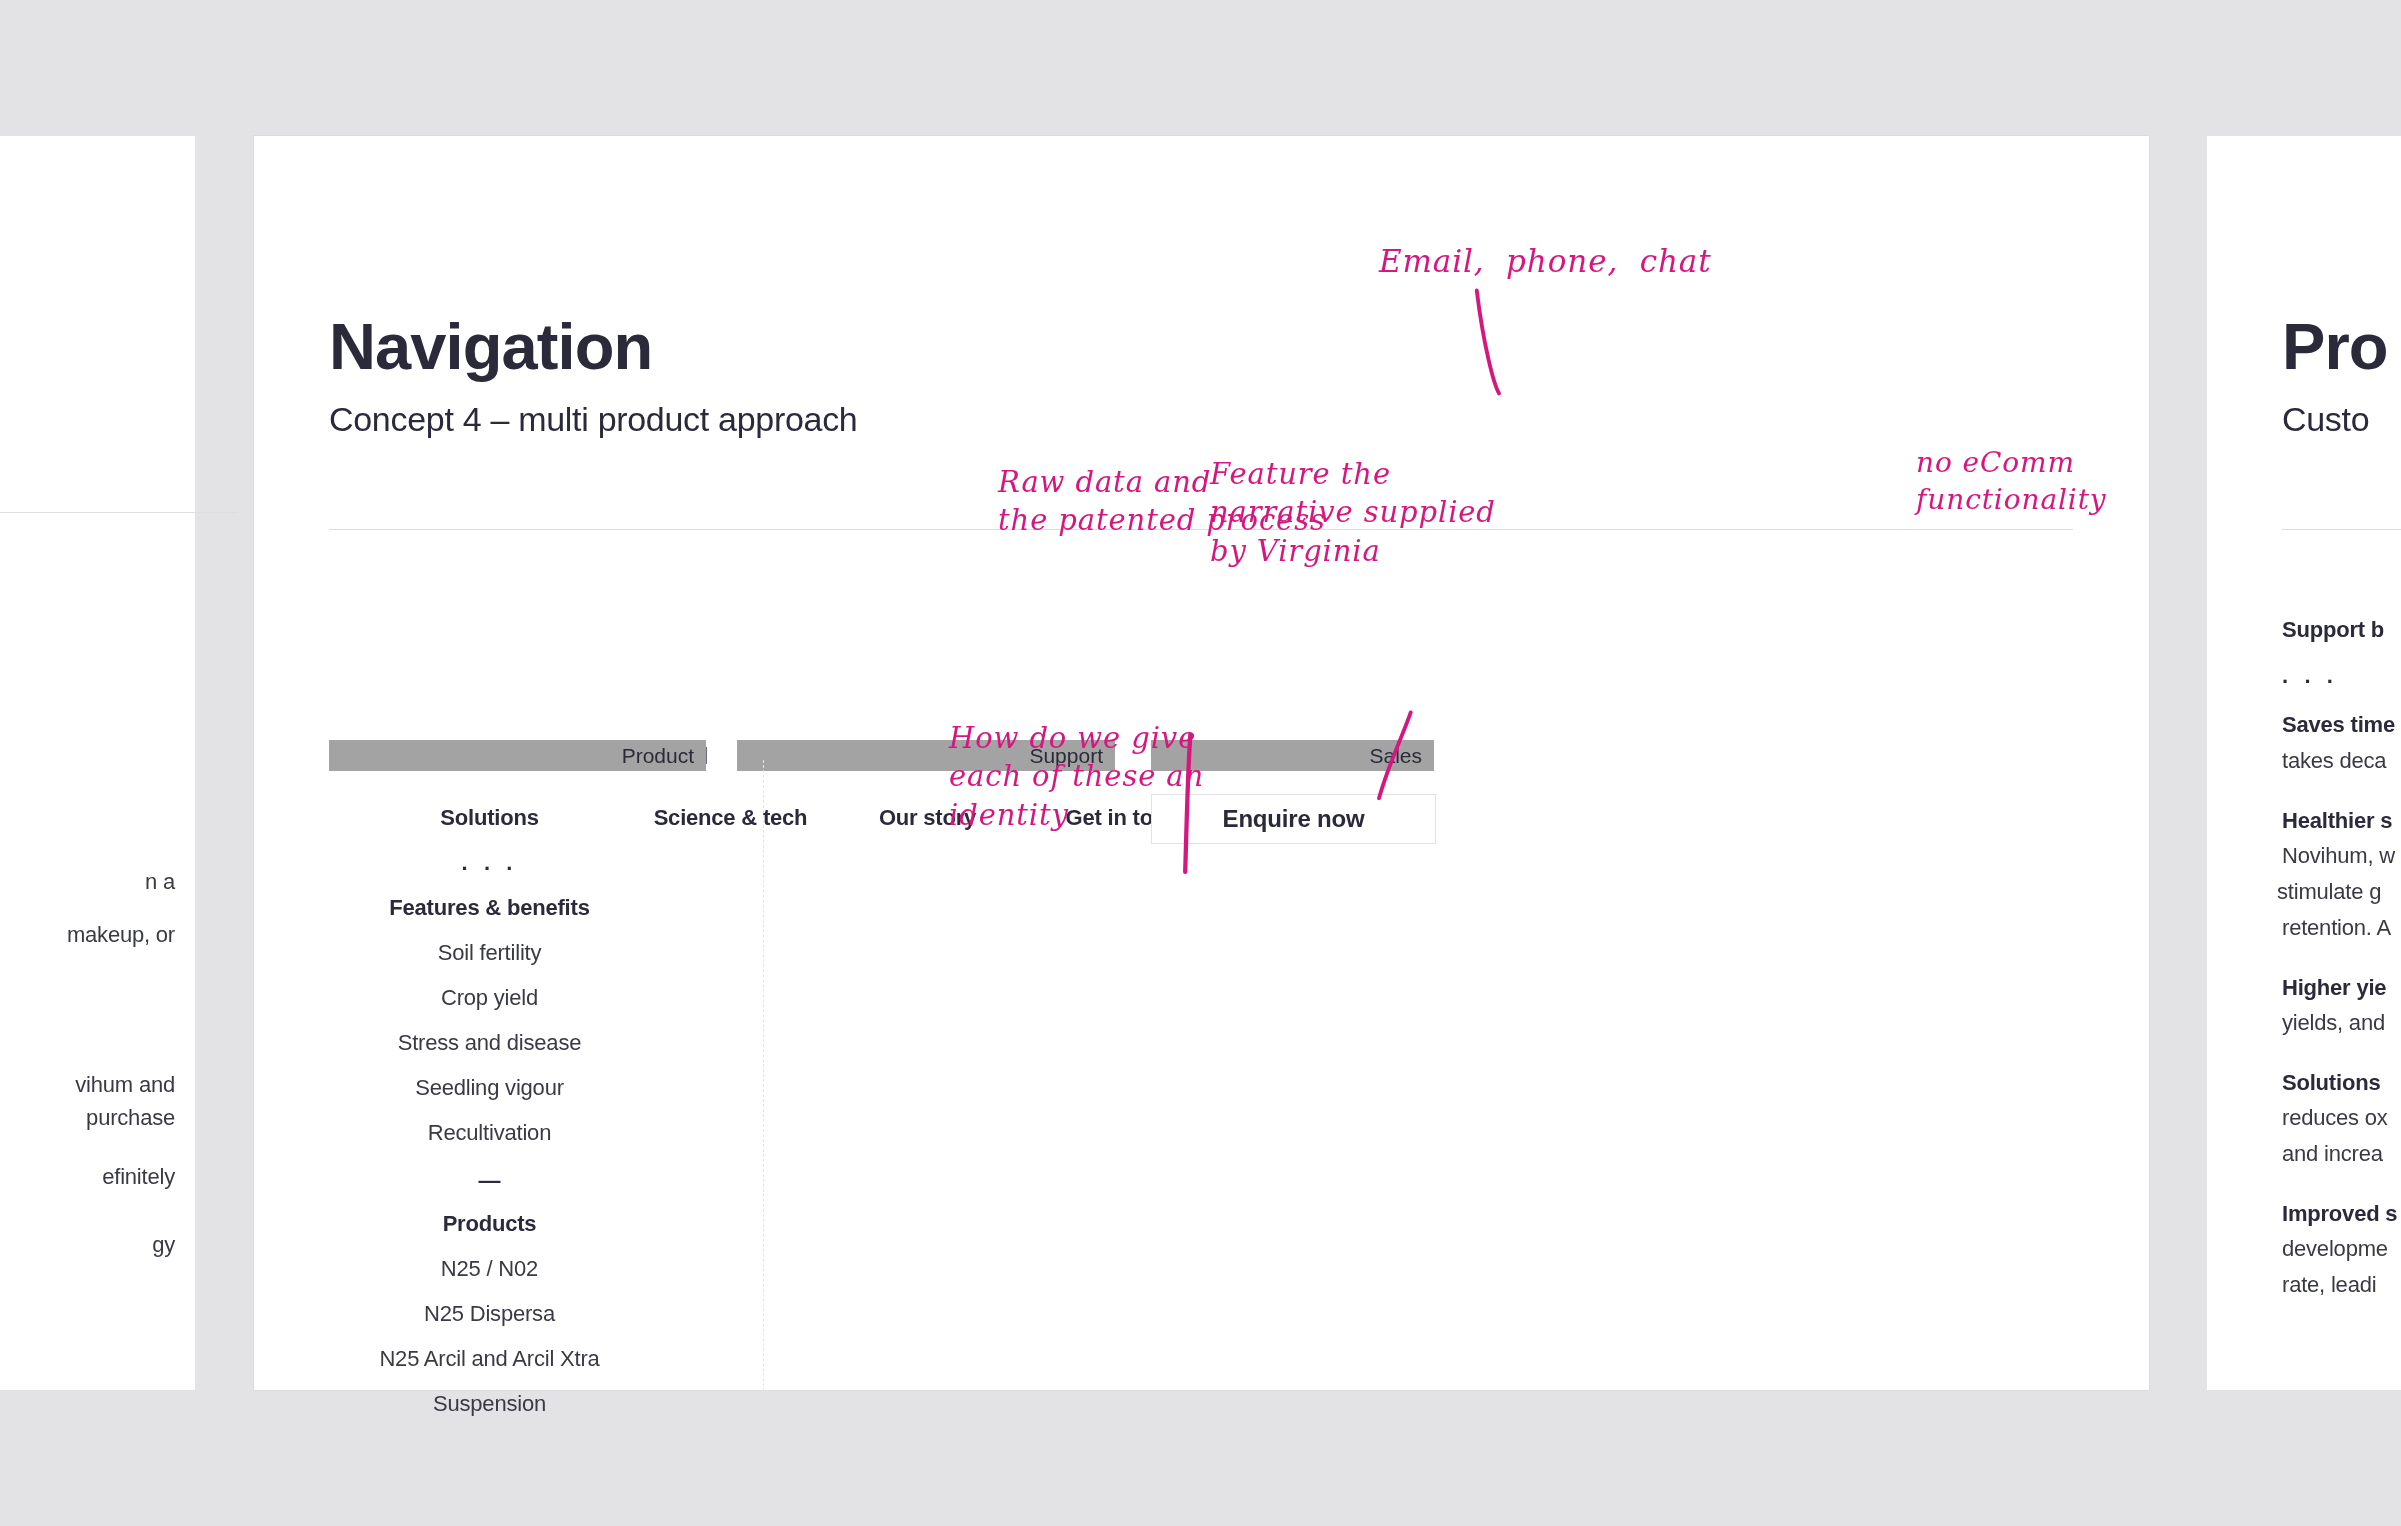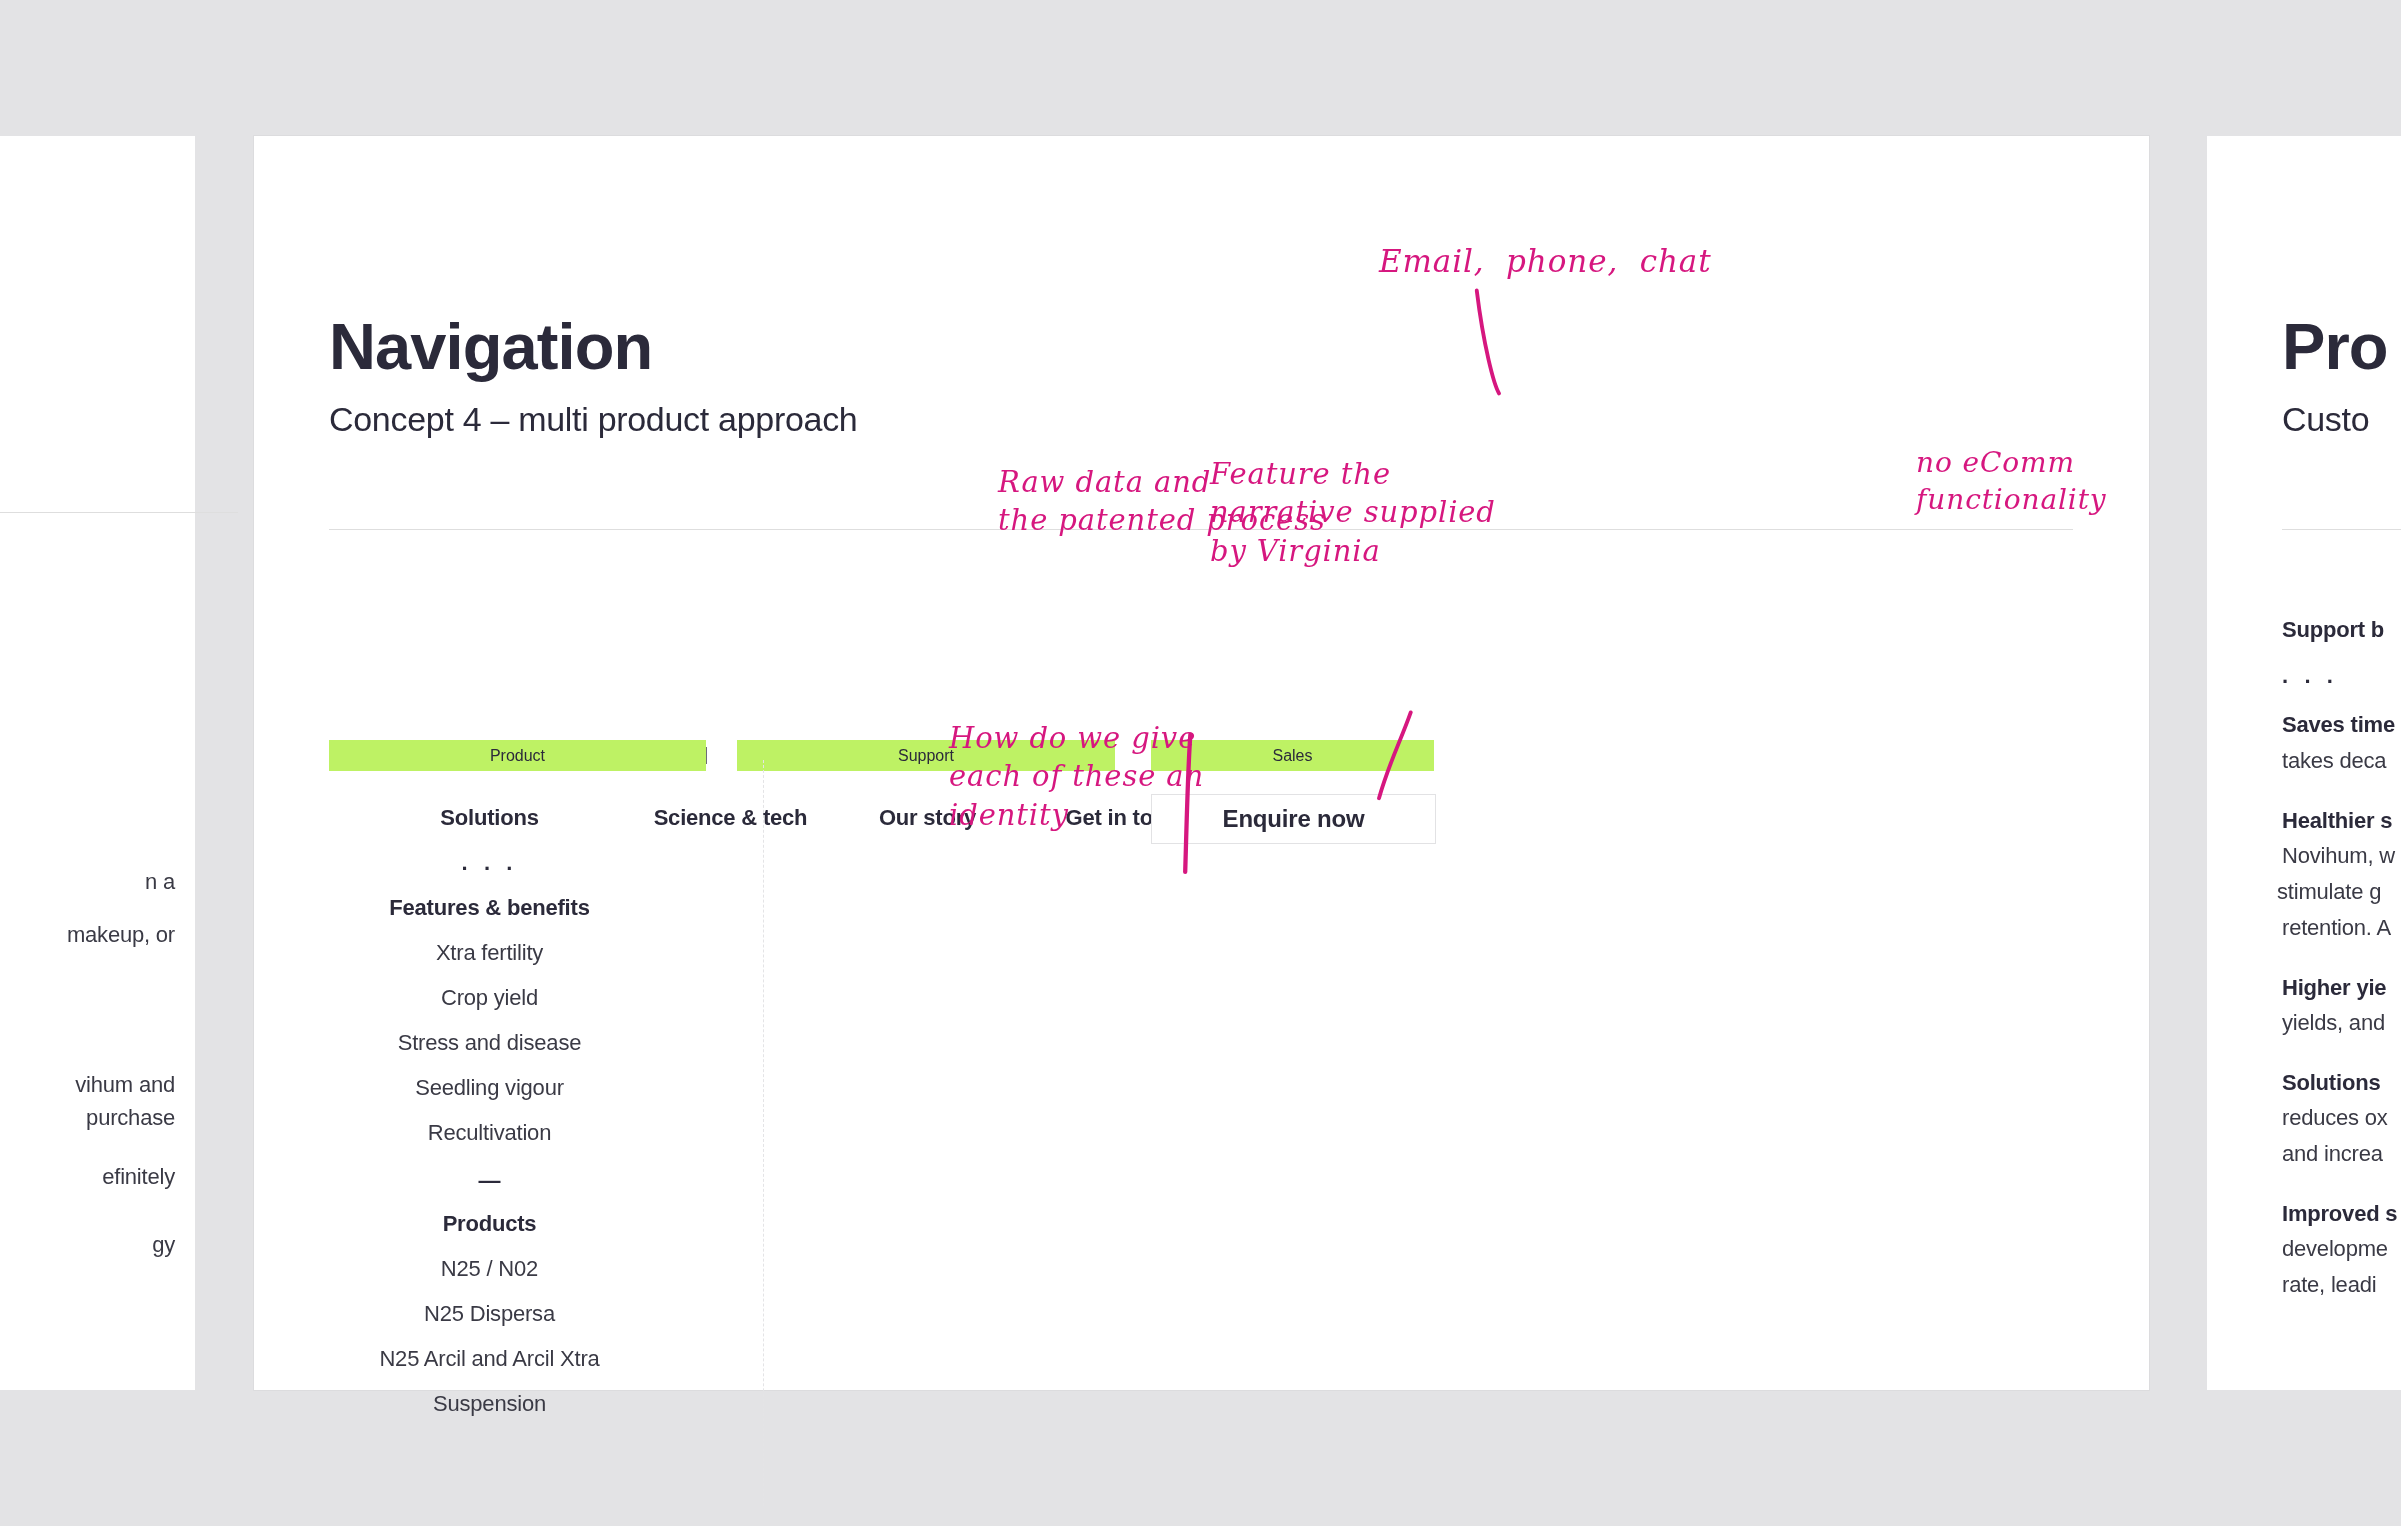--- a/index.html
+++ b/index.html
@@ -27,22 +27,22 @@
     position:absolute;font-size:34px;font-weight:400;color:#2b2a3a;
     letter-spacing:-0.3px;line-height:1;
   }
   .rule{position:absolute;height:0.9px;background:#dedede;}
 
   
   .bracket{position:absolute;height:31px;}
   .bracket .line{position:absolute;top:14.6px;height:0.9px;background:#6d6d78;}
   .bracket .tick{position:absolute;top:6.9px;width:0.9px;height:17px;background:#6d6d78;}
   .bracket .blabel{
-    position:absolute;top:0;font-size:16px;color:#2b2a3a;
-    line-height:31px;text-align:center;background:#bef264;padding:0 12px;
+    position:absolute;top:0;font-size:21px;color:#2b2a3a;
+    line-height:31px;text-align:right;background:#a3a3a3;padding:0 12px;
   }
 
   
   .col{position:absolute;text-align:center;}
   .col-head{font-size:22px;font-weight:700;color:#2b2a3a;letter-spacing:-0.2px;}
   .dots{font-size:22px;font-weight:700;color:#2b2a3a;letter-spacing:5.1px;margin-top:19px;}
   .sub-head{font-size:22px;font-weight:700;color:#2b2a3a;margin-top:19px;letter-spacing:-0.2px;}
   .item{font-size:22px;font-weight:400;color:#3a3a45;margin-top:19px;letter-spacing:-0.2px;white-space:nowrap;}
   .dash{font-size:22px;font-weight:700;color:#2b2a3a;margin-top:22px;}
 
@@ -118,21 +118,21 @@
       <div class="tick" style="left:282px;"></div>
       <div class="blabel" style="left:0;width:283px;box-sizing:border-box;">Sales</div>
     </div>
 
     <div class="vdivider" style="left:509px;top:624px;height:746px;"></div>
 
     <div class="col" style="left:8px;top:669px;width:455px;">
       <div class="col-head">Solutions</div>
       <div class="dots">. . .</div>
       <div class="sub-head">Features &amp; benefits</div>
-      <div class="item">Xtra fertility</div>
+      <div class="item">Soil fertility</div>
       <div class="item">Crop yield</div>
       <div class="item">Stress and disease</div>
       <div class="item">Seedling vigour</div>
       <div class="item">Recultivation</div>
       <div class="dash">—</div>
       <div class="sub-head" style="margin-top:17px;">Products</div>
       <div class="item">N25 / N02</div>
       <div class="item">N25 Dispersa</div>
       <div class="item">N25 Arcil and Arcil Xtra</div>
       <div class="item">Suspension</div>

